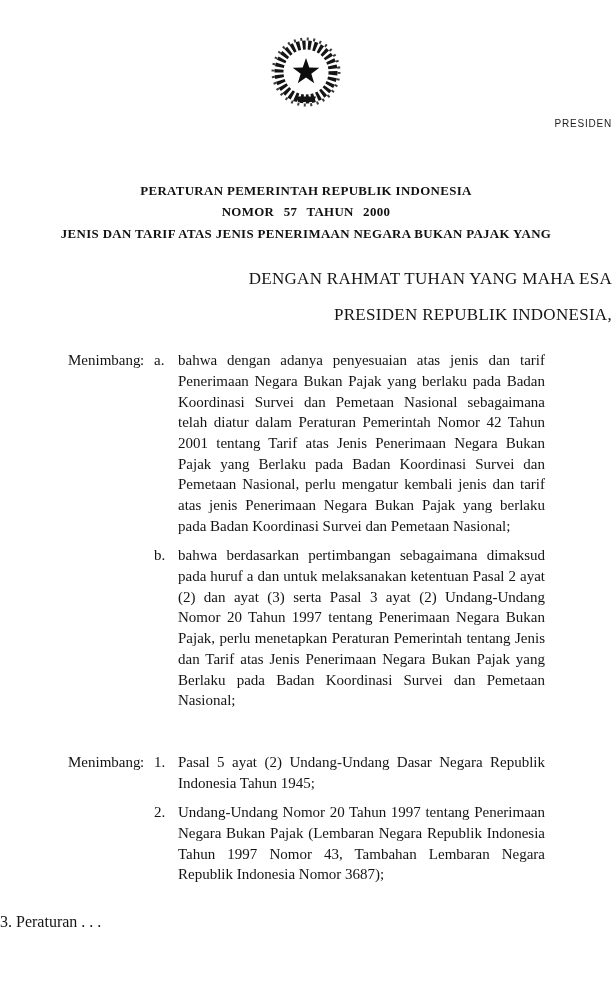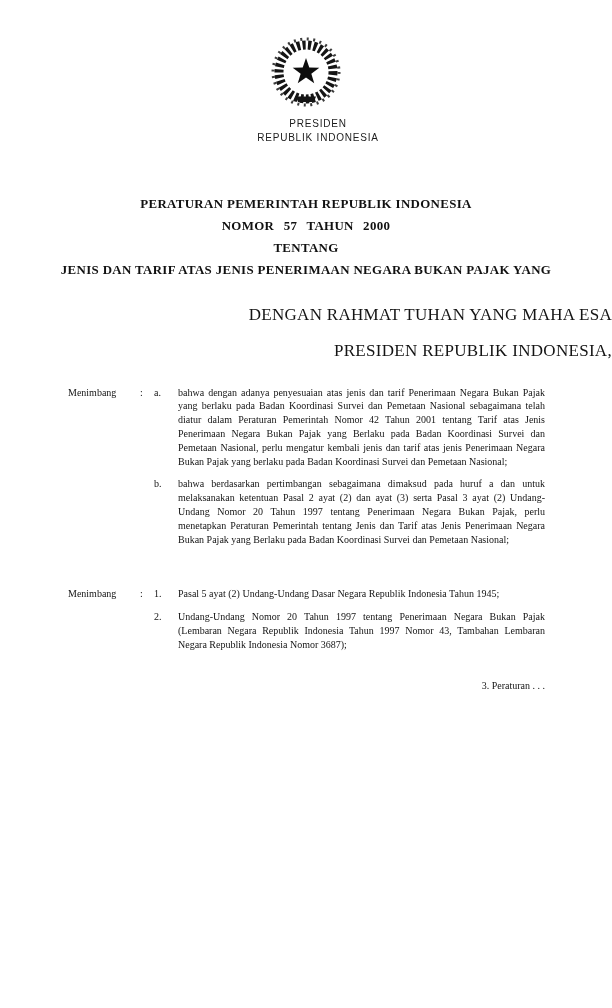--- a/index.html
+++ b/index.html
@@ -13,21 +13,21 @@
     font-family: "Liberation Serif", serif;
     color: #141414;
     overflow: hidden;
   }
   .seal-wrap {
     display: flex;
     justify-content: center;
     padding-top: 33px;
   }
   .org {
-    text-align: center;
+    text-align: right;
     font-family: "Liberation Sans", sans-serif;
     font-size: 10px;
     letter-spacing: 0.8px;
     color: #1c1c1c;
     line-height: 1.35;
     margin-top: 6px;
     margin-left: 24px;
   }
   .title-block {
     margin-top: 54px;
@@ -41,65 +41,63 @@
   .preamble {
     text-align: right;
     font-size: 17px;
     letter-spacing: 0.3px;
   }
   .preamble .p1 { margin-top: 28px; }
   .preamble .p2 { margin-top: 16px; padding-left: 32px; }
   .clauses {
     margin-top: 25px;
     padding: 0 67px 0 68px;
-    font-size: 10px;
+    font-size: 15px;
   }
   .clause-row {
     display: grid;
     grid-template-columns: 72px 14px 24px 1fr;
     align-items: start;
     line-height: 1.38;
     margin-bottom: 9px;
   }
   .c-label { white-space: nowrap; }
   .clause-text {
     text-align: justify;
     text-justify: inter-word;
   }
   .group-gap { height: 32px; }
   .catchword {
     margin-top: 28px;
     padding-right: 67px;
-    text-align: right;
-    font-size: 10px;
+    text-align: left;
+    font-size: 16px;
   }
 </style>
 </head>
 <body>
 
 <div class="page">
 
   <div class="seal-wrap">
     <svg width="78" height="78" viewBox="0 0 78 78" aria-hidden="true">
       <circle cx="39" cy="39" r="33" fill="none" stroke="#1b1b1b" stroke-width="3" stroke-dasharray="2 4.5" opacity="0.85"></circle>
       <circle cx="39" cy="39" r="27" fill="none" stroke="#151515" stroke-width="9" stroke-dasharray="3.2 2.4"></circle>
       <polygon fill="#0d0d0d" points="39,25 42.29,34.47 52.31,34.67 44.33,40.73 47.23,50.33 39,44.6 30.77,50.33 33.67,40.73 25.69,34.67 35.71,34.47"></polygon>
       <polygon fill="#141414" points="29,63.5 49,63.5 47,69 31,69"></polygon>
     </svg>
   </div>
 
   <div class="org">
     <div>PRESIDEN</div>
-    <div>REPUBLIK INDONESIA</div>
   </div>
 
   <div class="title-block">
     <div class="t-line">PERATURAN PEMERINTAH REPUBLIK INDONESIA</div>
     <div class="t-line wordspaced">NOMOR 57 TAHUN 2000</div>
-    <div class="t-line">TENTANG</div>
     <div class="t-line">JENIS DAN TARIF ATAS JENIS PENERIMAAN NEGARA BUKAN PAJAK YANG</div>
   </div>
 
   <div class="preamble">
     <div class="p1">DENGAN RAHMAT TUHAN YANG MAHA ESA</div>
     <div class="p2">PRESIDEN REPUBLIK INDONESIA,</div>
   </div>
 
   <div class="clauses">
 

